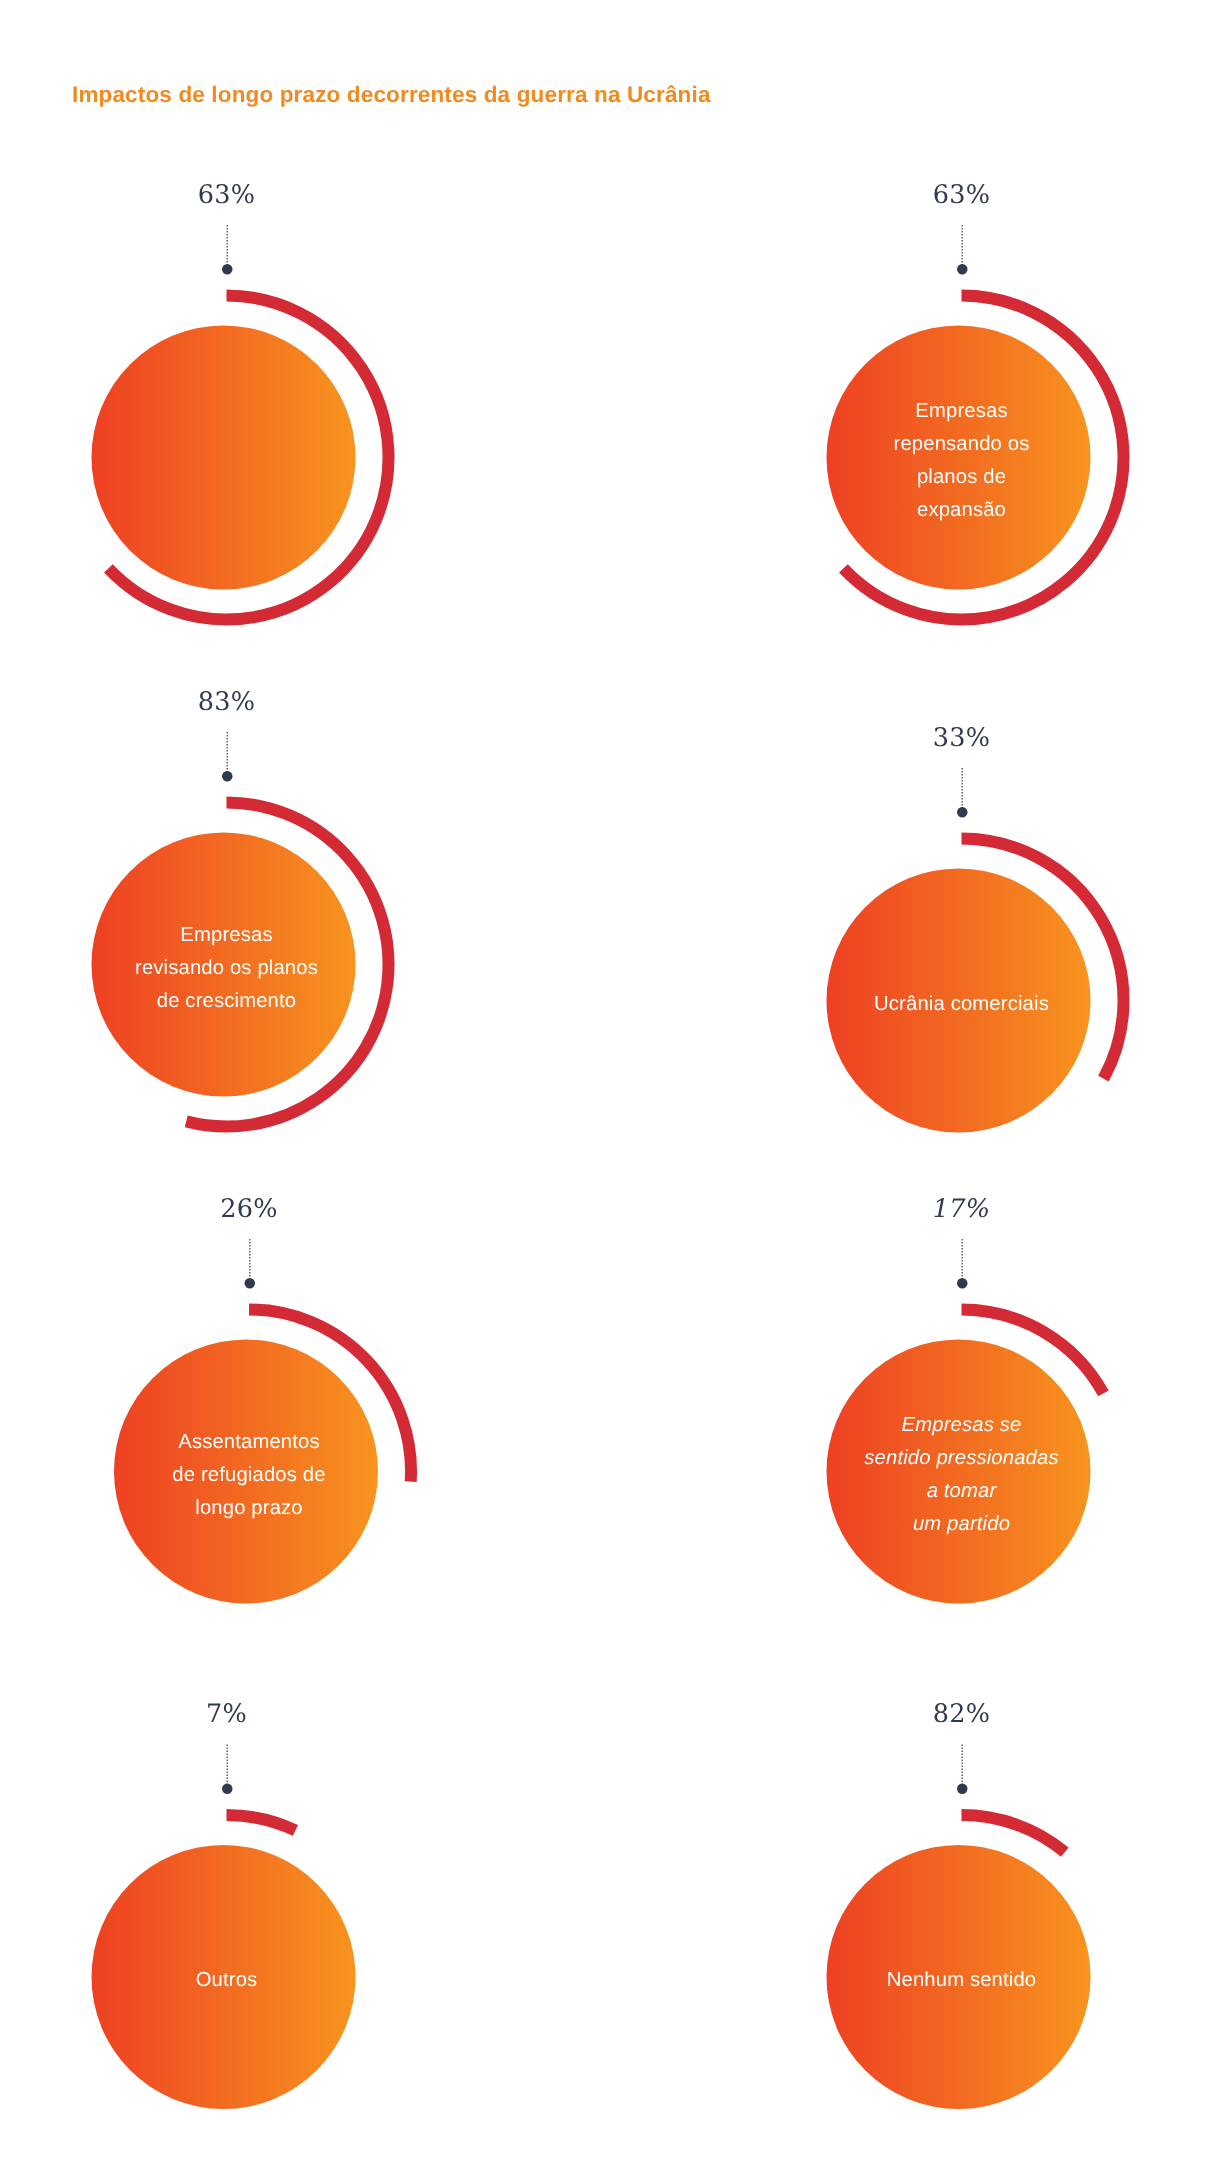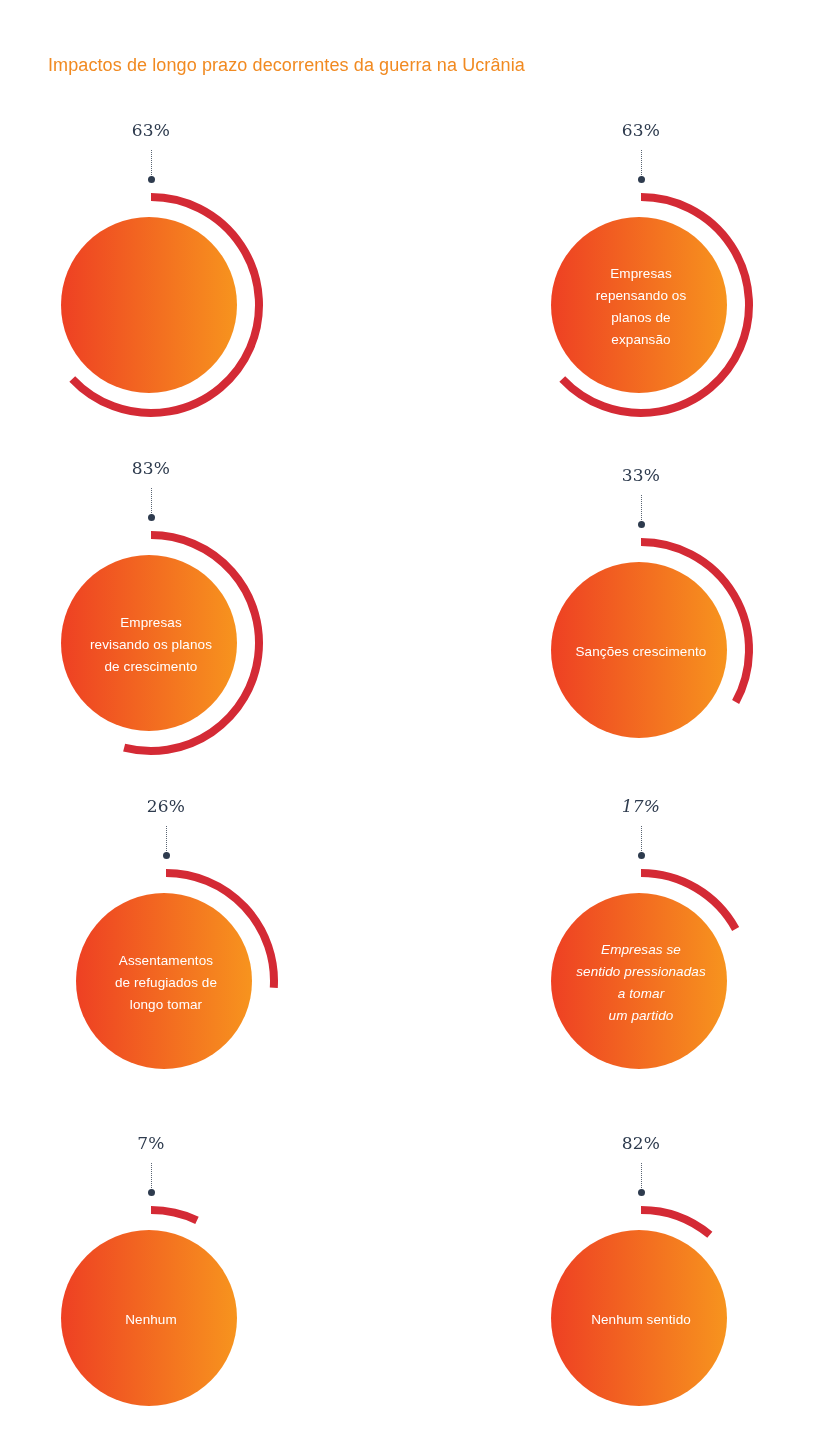--- a/index.html
+++ b/index.html
@@ -14,22 +14,22 @@
     position: relative;
     overflow: hidden;
     font-family: "Liberation Sans", sans-serif;
     -webkit-font-smoothing: antialiased;
   }
 
   #chart-title {
     position: absolute;
     left: 48px;
     top: 55px;
-    font-size: 18px;
-    font-weight: 400;
+    font-size: 15px;
+    font-weight: 700;
     color: #F18A21;
     letter-spacing: 0.1px;
     white-space: nowrap;
   }
 
   #gauge-grid {
     position: absolute;
     left: 0;
     top: 0;
     width: 668px;
@@ -147,53 +147,53 @@
             <stop offset="100%" stop-color="#F7941E"></stop>
           </linearGradient>
         </defs>
         <circle cx="148" cy="185" r="88" fill="url(#grad2)"></circle>
         <path d="M 150 77 A 108 108 0 1 1 123.14149218619568 289.60698140189214" fill="none" stroke="#D42A35" stroke-width="8" stroke-linecap="butt"></path>
       </svg>
       <div class="gauge-label">Empresas
 revisando os planos
 de crescimento</div>
     </div>
-    <div class="gauge-cell" style="left: 491px; top: 465px;">
+    <div class="gauge-cell" style="left: 491px; top: 482px;">
       <div class="gauge-percent">33%</div>
       <div class="gauge-connector"></div>
       <div class="gauge-dot"></div>
       <svg class="gauge-svg" viewBox="0 0 300 330">
         <defs>
           <linearGradient id="grad3" x1="0" y1="0" x2="1" y2="0">
             <stop offset="0%" stop-color="#EE4023"></stop>
             <stop offset="100%" stop-color="#F7941E"></stop>
           </linearGradient>
         </defs>
         <circle cx="148" cy="185" r="88" fill="url(#grad3)"></circle>
         <path d="M 150 77 A 108 108 0 0 1 244.64112144473725 237.02939680298527" fill="none" stroke="#D42A35" stroke-width="8" stroke-linecap="butt"></path>
       </svg>
-      <div class="gauge-label">Sanções crescimento</div>
+      <div class="gauge-label">Ucrânia comerciais</div>
     </div>
     <div class="gauge-cell" style="left: 16px; top: 796px;">
       <div class="gauge-percent">26%</div>
       <div class="gauge-connector"></div>
       <div class="gauge-dot"></div>
       <svg class="gauge-svg" viewBox="0 0 300 330">
         <defs>
           <linearGradient id="grad4" x1="0" y1="0" x2="1" y2="0">
             <stop offset="0%" stop-color="#EE4023"></stop>
             <stop offset="100%" stop-color="#F7941E"></stop>
           </linearGradient>
         </defs>
         <circle cx="148" cy="185" r="88" fill="url(#grad4)"></circle>
         <path d="M 150 77 A 108 108 0 0 1 257.78688667025335 191.78137610916585" fill="none" stroke="#D42A35" stroke-width="8" stroke-linecap="butt"></path>
       </svg>
       <div class="gauge-label">Assentamentos
 de refugiados de
-longo tomar</div>
+longo prazo</div>
     </div>
     <div class="gauge-cell" style="left: 491px; top: 796px; font-style: italic;">
       <div class="gauge-percent">17%</div>
       <div class="gauge-connector"></div>
       <div class="gauge-dot"></div>
       <svg class="gauge-svg" viewBox="0 0 300 330">
         <defs>
           <linearGradient id="grad5" x1="0" y1="0" x2="1" y2="0">
             <stop offset="0%" stop-color="#EE4023"></stop>
             <stop offset="100%" stop-color="#F7941E"></stop>
@@ -214,21 +214,21 @@
       <svg class="gauge-svg" viewBox="0 0 300 330">
         <defs>
           <linearGradient id="grad6" x1="0" y1="0" x2="1" y2="0">
             <stop offset="0%" stop-color="#EE4023"></stop>
             <stop offset="100%" stop-color="#F7941E"></stop>
           </linearGradient>
         </defs>
         <circle cx="148" cy="185" r="88" fill="url(#grad6)"></circle>
         <path d="M 150 77 A 108 108 0 0 1 195.98416348902788 87.2786783336699" fill="none" stroke="#D42A35" stroke-width="8" stroke-linecap="butt"></path>
       </svg>
-      <div class="gauge-label">Nenhum</div>
+      <div class="gauge-label">Outros</div>
     </div>
     <div class="gauge-cell" style="left: 491px; top: 1133px;">
       <div class="gauge-percent">82%</div>
       <div class="gauge-connector"></div>
       <div class="gauge-dot"></div>
       <svg class="gauge-svg" viewBox="0 0 300 330">
         <defs>
           <linearGradient id="grad7" x1="0" y1="0" x2="1" y2="0">
             <stop offset="0%" stop-color="#EE4023"></stop>
             <stop offset="100%" stop-color="#F7941E"></stop>

